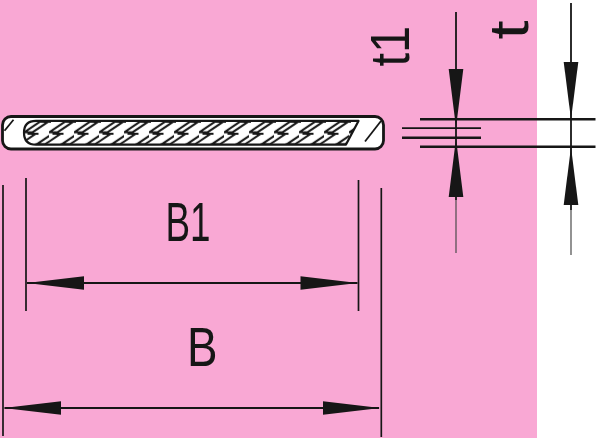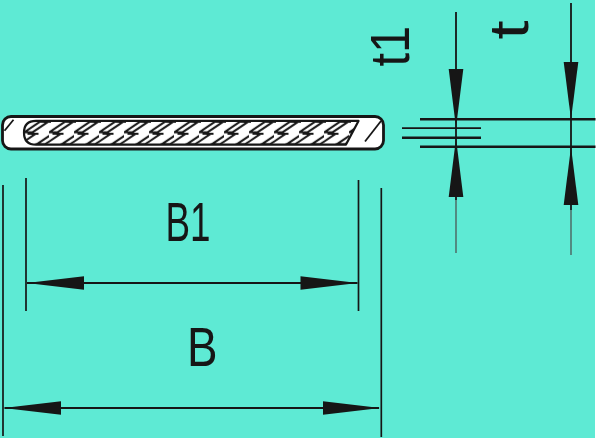--- a/index.html
+++ b/index.html
@@ -6,23 +6,23 @@
     margin: 0;
     padding: 0;
     width: 601px;
     height: 438px;
     background: #ffffff;
     overflow: hidden;
     font-family: "Liberation Sans", sans-serif;
   }
   #stage {
     position: relative;
-    width: 595px;
+    width: 537px;
     height: 438px;
-    background: #5eead4;
+    background: #f9a8d4;
   }
   svg { display: block; }
   text {
     fill: #161616;
     font-family: "Liberation Sans", sans-serif;
     font-size: 56px;
     font-weight: 400;
   }
 </style>
 </head>

